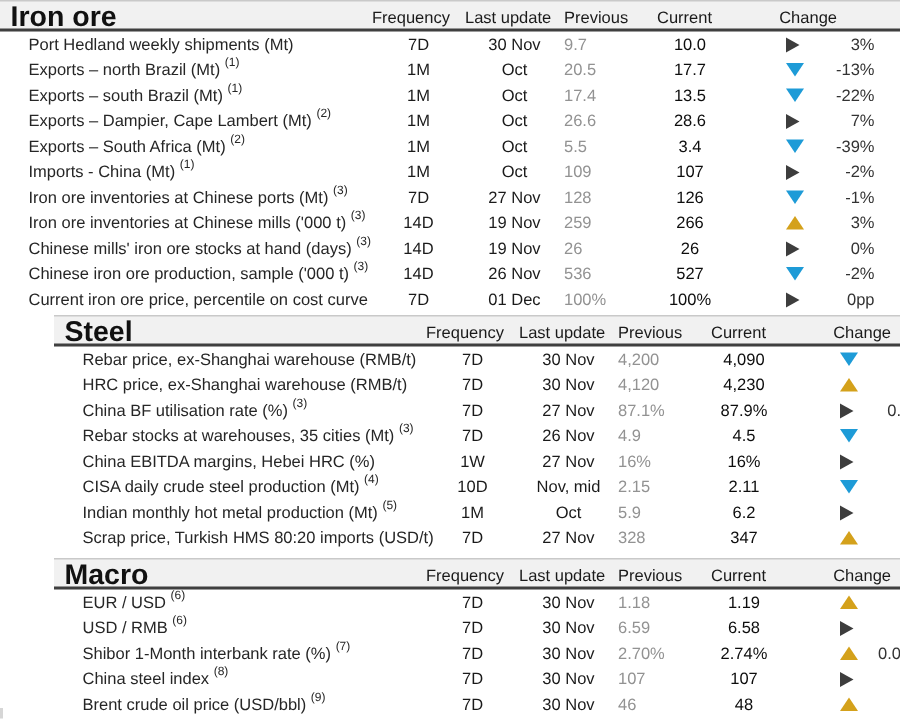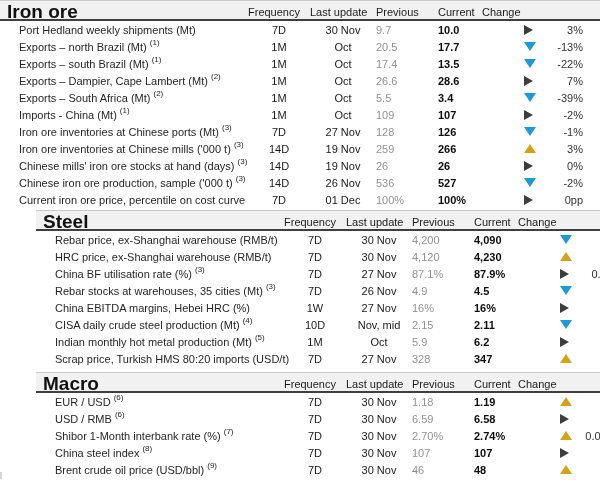--- a/index.html
+++ b/index.html
@@ -20,33 +20,33 @@
     height:21px;
     background:#f1f1f1;
     border-top:1px solid #c9c9c9;
     border-bottom:2px solid #3f3f3f;
     box-sizing:border-box;
   }
   .section-title{
     font-size:19px;font-weight:bold;color:#111;padding-left:7px;white-space:nowrap;
   }
   .col-h{color:#1a1a1a;white-space:nowrap;}
-  .col-h.change-h{padding-right:42px;}
+  .col-h.change-h{text-align:right;padding-right:42px;}
 
   .row{
     display:grid;
     grid-template-columns:248px 62px 66px 62px 44px 118px;
     align-items:center;
     height:17px;
   }
   .label-cell{padding-left:19px;white-space:nowrap;color:#262626;}
   .label-cell sup{font-size:8px;position:relative;top:-1px;line-height:0;}
   .freq-cell,.last-cell{text-align:center;color:#1a1a1a;}
   .prev-cell{text-align:left;color:#929292;}
-  .curr-cell{text-align:left;color:#0d0d0d;font-weight:bold;}
+  .curr-cell{text-align:center;color:#0d0d0d;font-weight:normal;}
   .change-cell{display:flex;align-items:center;height:100%;}
   .arrow{width:0;height:0;margin-left:42px;flex:0 0 auto;}
   .arrow.flat{
     border-top:5px solid transparent;border-bottom:5px solid transparent;
     border-left:9px solid var(--flat,#3d3d3d);
   }
   .arrow.down{
     border-left:6px solid transparent;border-right:6px solid transparent;
     border-top:9px solid var(--down,#1e9bd7);
   }

